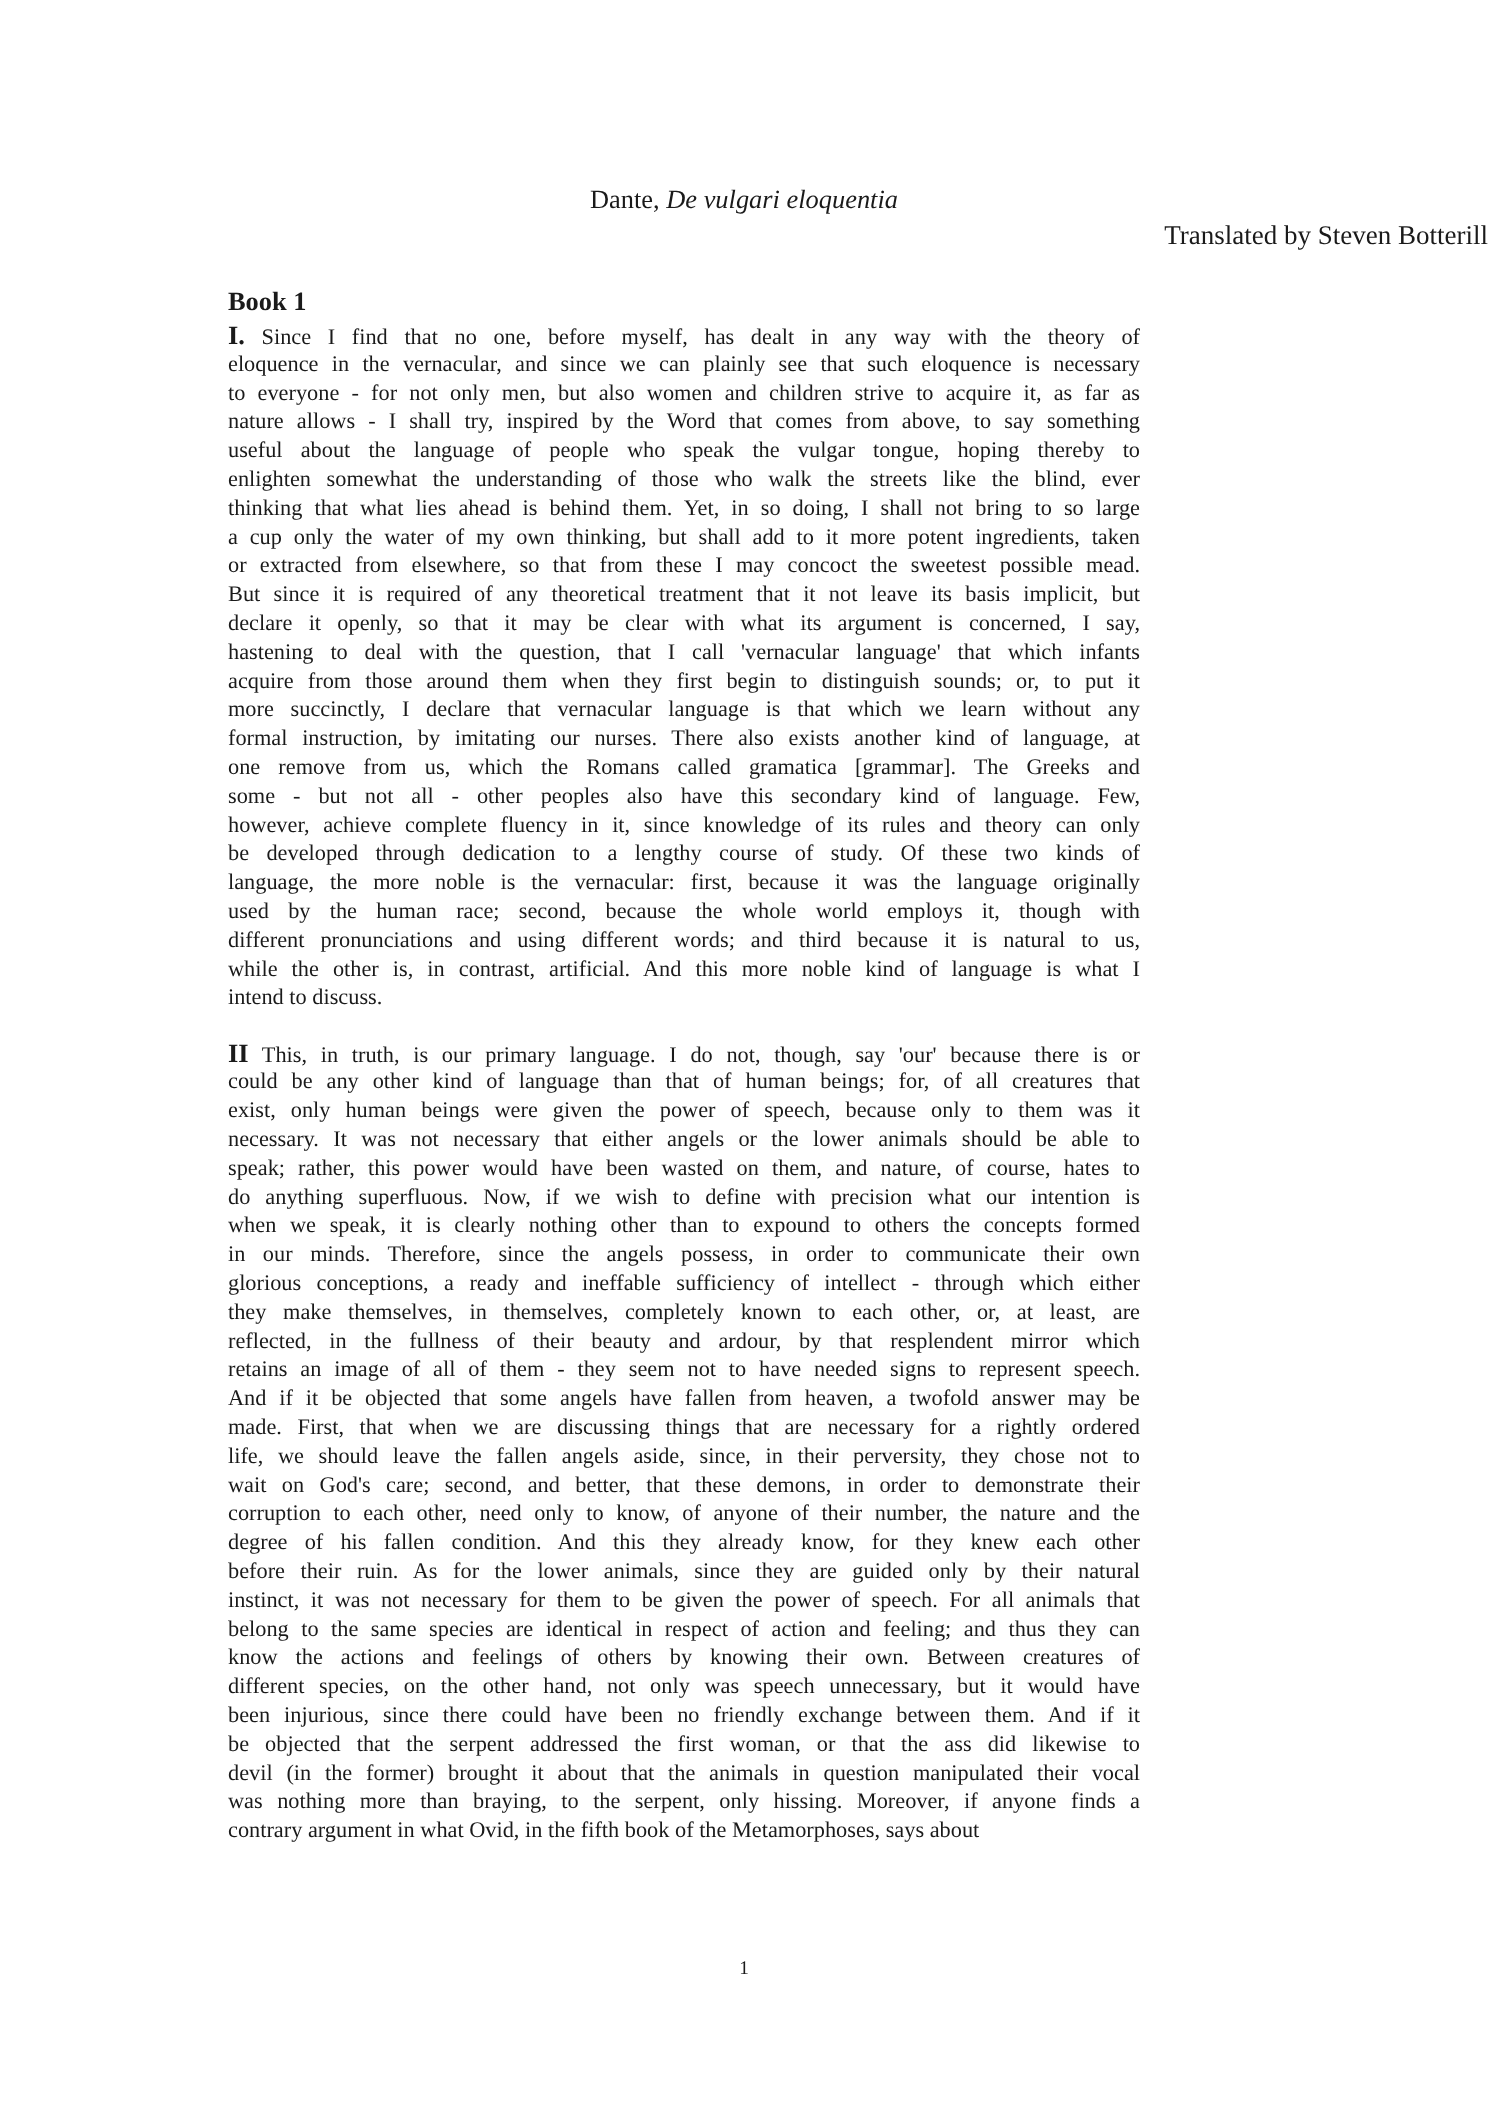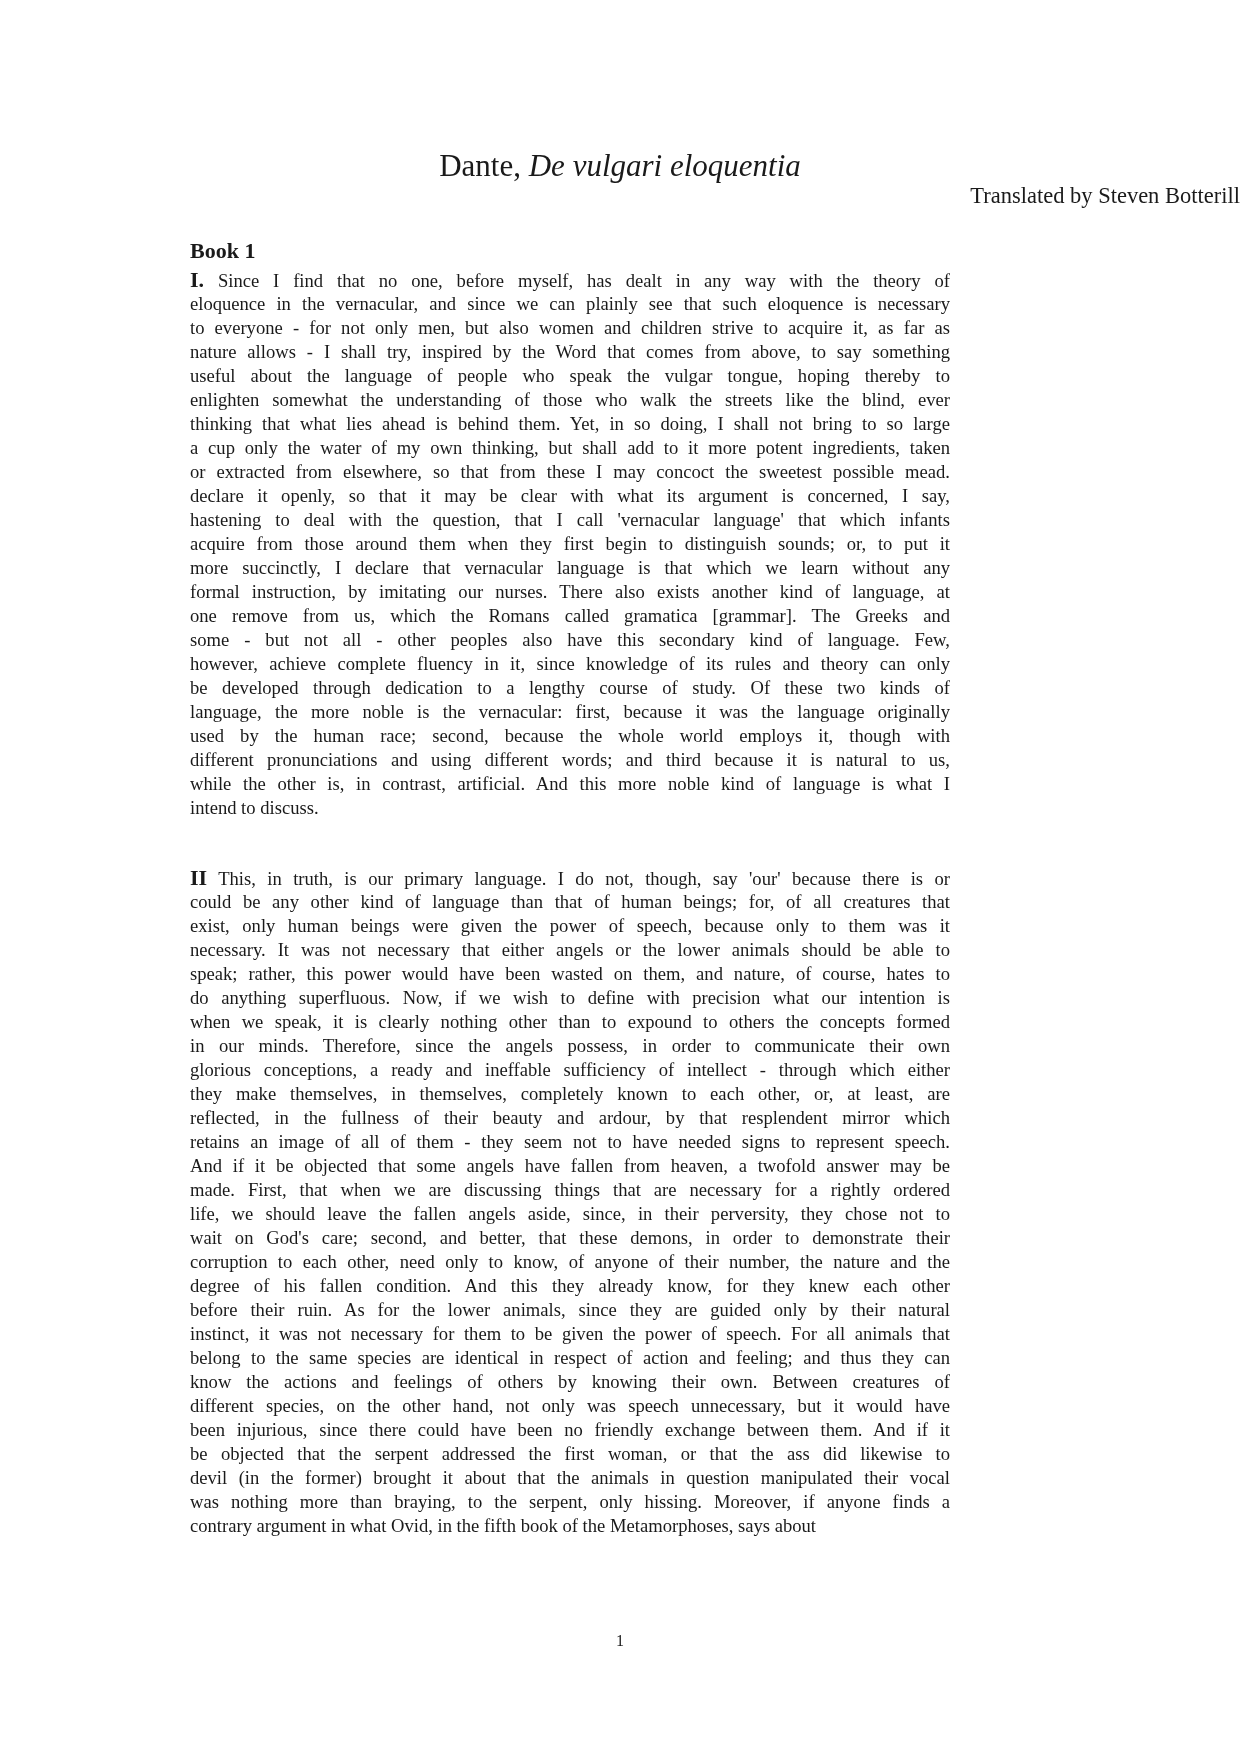--- a/index.html
+++ b/index.html
@@ -1,19 +1,19 @@
 <!DOCTYPE html>
 <html><head>
 <meta charset="utf-8">
 <style>
   html, body { margin: 0; padding: 0; background: #ffffff; }
   body { width: 1240px; height: 1755px; position: relative; overflow: hidden;
          font-family: "Liberation Serif", "DejaVu Serif", serif; color: #1a1a1a; }
   .title-block { position: absolute; top: 150px; left: 0; width: 1240px; text-align: center; }
-  .title { font-size: 31px; line-height: 32px; }
+  .title { font-size: 22px; line-height: 32px; }
   .title i { font-style: italic; }
   .subtitle { font-size: 22.5px; line-height: 28px; text-align: right; }
   .book { position: absolute; left: 190px; top: 238px; font-size: 22px; font-weight: bold; }
   .section { position: absolute; left: 190px; width: 760px; font-size: 18.6px; }
   .line { display: block; height: 24px; line-height: 24px; text-align: justify; text-align-last: justify; white-space: normal; }
   .line.last { text-align-last: left; }
   .sec-num { font-weight: bold; font-size: 22px; }
   #sec1 { top: 268px; }
   #sec2 { top: 866px; }
   .page-num { position: absolute; top: 1632px; left: 0; width: 1240px; text-align: center;
@@ -32,20 +32,21 @@
 <div class="section" id="sec1">
     <span class="line"><span class="sec-num">I.</span><span> Since I find that no one, before myself, has dealt in any way with the theory of</span></span>
     <span class="line">eloquence in the vernacular, and since we can plainly see that such eloquence is necessary</span>
     <span class="line">to everyone - for not only men, but also women and children strive to acquire it, as far as</span>
     <span class="line">nature allows - I shall try, inspired by the Word that comes from above, to say something</span>
     <span class="line">useful about the language of people who speak the vulgar tongue, hoping thereby to</span>
     <span class="line">enlighten somewhat the understanding of those who walk the streets like the blind, ever</span>
     <span class="line">thinking that what lies ahead is behind them. Yet, in so doing, I shall not bring to so large</span>
     <span class="line">a cup only the water of my own thinking, but shall add to it more potent ingredients, taken</span>
     <span class="line">or extracted from elsewhere, so that from these I may concoct the sweetest possible mead.</span>
+    <span class="line">But since it is required of any theoretical treatment that it not leave its basis implicit, but</span>
     <span class="line">declare it openly, so that it may be clear with what its argument is concerned, I say,</span>
     <span class="line">hastening to deal with the question, that I call 'vernacular language' that which infants</span>
     <span class="line">acquire from those around them when they first begin to distinguish sounds; or, to put it</span>
     <span class="line">more succinctly, I declare that vernacular language is that which we learn without any</span>
     <span class="line">formal instruction, by imitating our nurses. There also exists another kind of language, at</span>
     <span class="line">one remove from us, which the Romans called gramatica [grammar]. The Greeks and</span>
     <span class="line">some - but not all - other peoples also have this secondary kind of language. Few,</span>
     <span class="line">however, achieve complete fluency in it, since knowledge of its rules and theory can only</span>
     <span class="line">be developed through dedication to a lengthy course of study. Of these two kinds of</span>
     <span class="line">language, the more noble is the vernacular: first, because it was the language originally</span>

